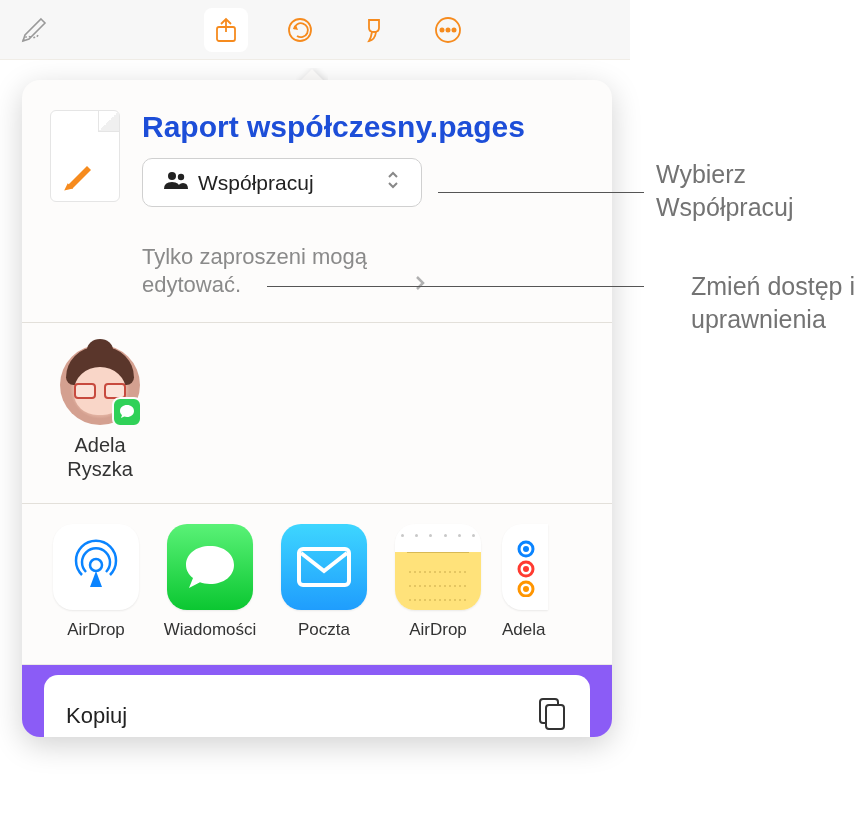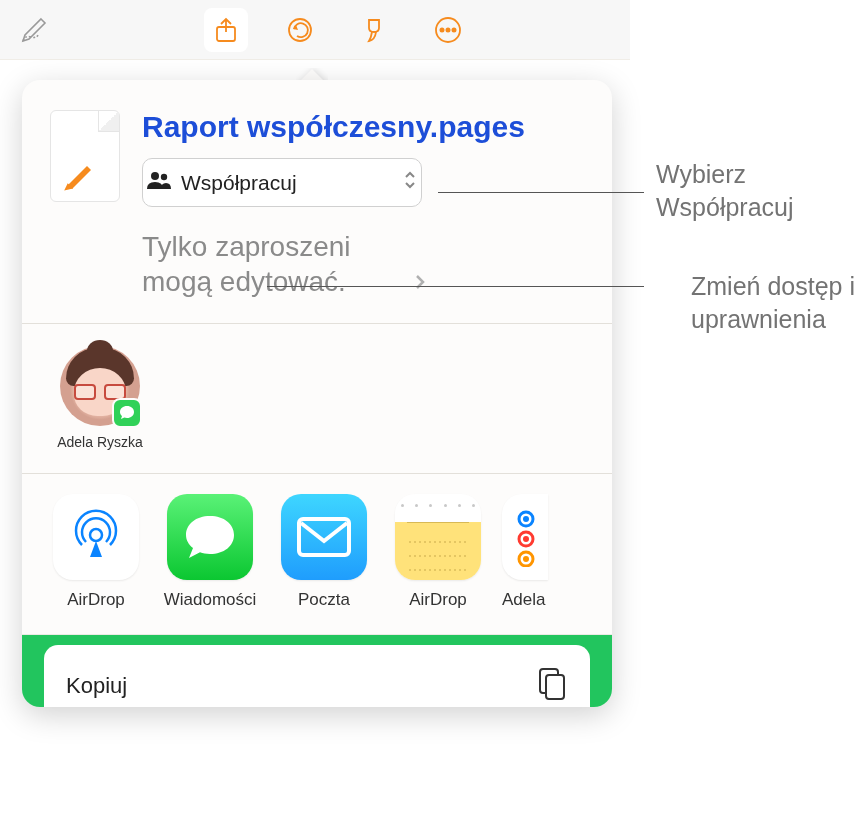--- a/index.html
+++ b/index.html
@@ -89,30 +89,30 @@
     font-weight: 600;
     color: #1d4ed8;
     margin-bottom: 14px;
   }
   .collab-select {
     display: inline-flex;
     align-items: center;
     gap: 10px;
     border: 1px solid #d0d0d0;
     border-radius: 10px;
-    padding: 10px 4px;
+    padding: 10px 21px;
     background: #fff;
     font-size: 21px;
     color: #222;
     min-width: 280px;
   }
   .collab-select .spacer { flex: 1; }
   .permissions-row {
-    margin-top: 22px;
-    font-size: 28px;
+    margin-top: 36px;
+    font-size: 22px;
     color: #8a8a8a;
     display: flex;
     align-items: flex-end;
     gap: 12px;
     line-height: 1.25;
   }
   .permissions-text { max-width: 260px; }
 
   .divider { height: 1px; background: #e3e0da; }
 
@@ -157,21 +157,21 @@
     position: absolute;
     bottom: -2px; right: -2px;
     width: 30px; height: 30px;
     border-radius: 8px;
     background: #30d158;
     border: 2px solid #fdfcfb;
     display: flex; align-items: center; justify-content: center;
   }
   .contact-name {
     margin-top: 8px;
-    font-size: 14px;
+    font-size: 20px;
     color: #333;
     line-height: 1.2;
   }
 
   .apps-section {
     padding: 20px 24px 24px 24px;
     display: flex;
     gap: 14px;
     overflow: hidden;
   }
@@ -197,21 +197,21 @@
   .messages-icon { background: linear-gradient(#5af277, #0bc731); }
   .mail-icon { background: linear-gradient(#3ed6ff, #1f9dfd); }
   .notes-icon { background: linear-gradient(#fff 33%, #ffe27a 33%); position: relative;}
   .notes-icon::before { content:''; position:absolute; top:28px; left:12px; right:12px; height:1px; background: #d8b955;}
   .notes-icon .dots { position:absolute; top:10px; left:0; right:0; height:6px; display:flex; justify-content:space-around;}
   .notes-icon .dots span { width:3px; height:3px; border-radius:50%; background:#c8c8c8;}
   .reminders-icon { background: #fff; }
 
   .actions-section {
     padding: 10px 22px 0px 22px;
-    background: #22c55e;
+    background: #8b5cf6;
     border-top: 1px solid #eceae5;
   }
   .action-row {
     background: #fff;
     border-radius: 14px;
     padding: 20px 22px;
     display: flex;
     align-items: center;
     justify-content: space-between;
     font-size: 22px;

